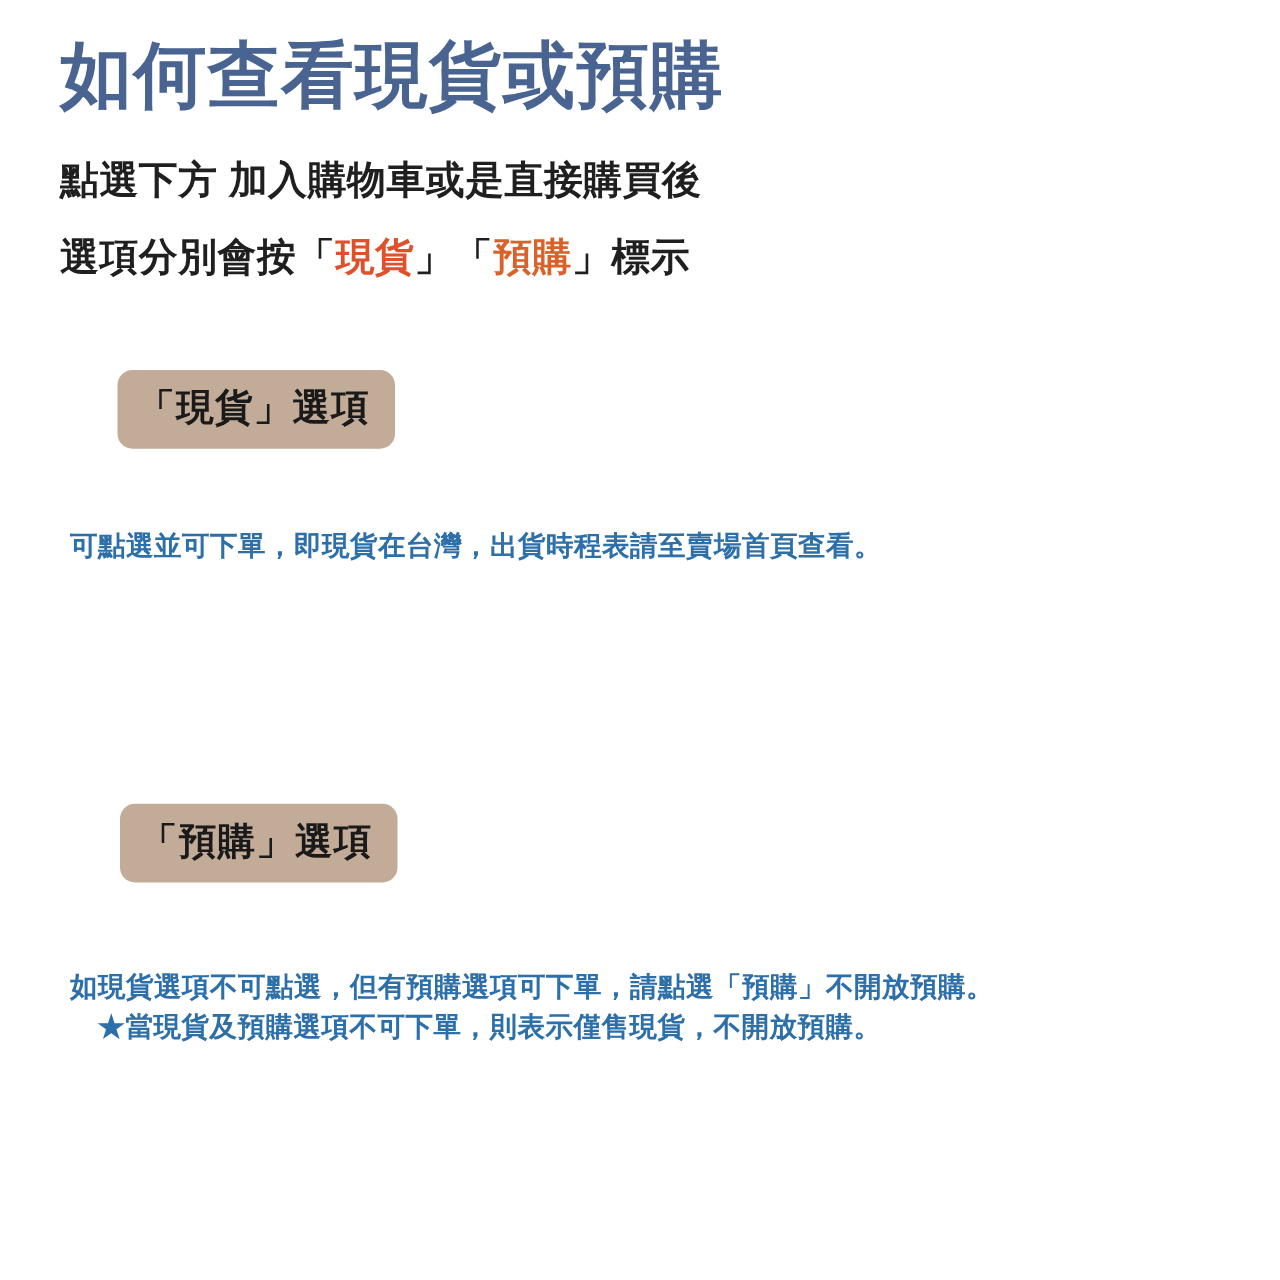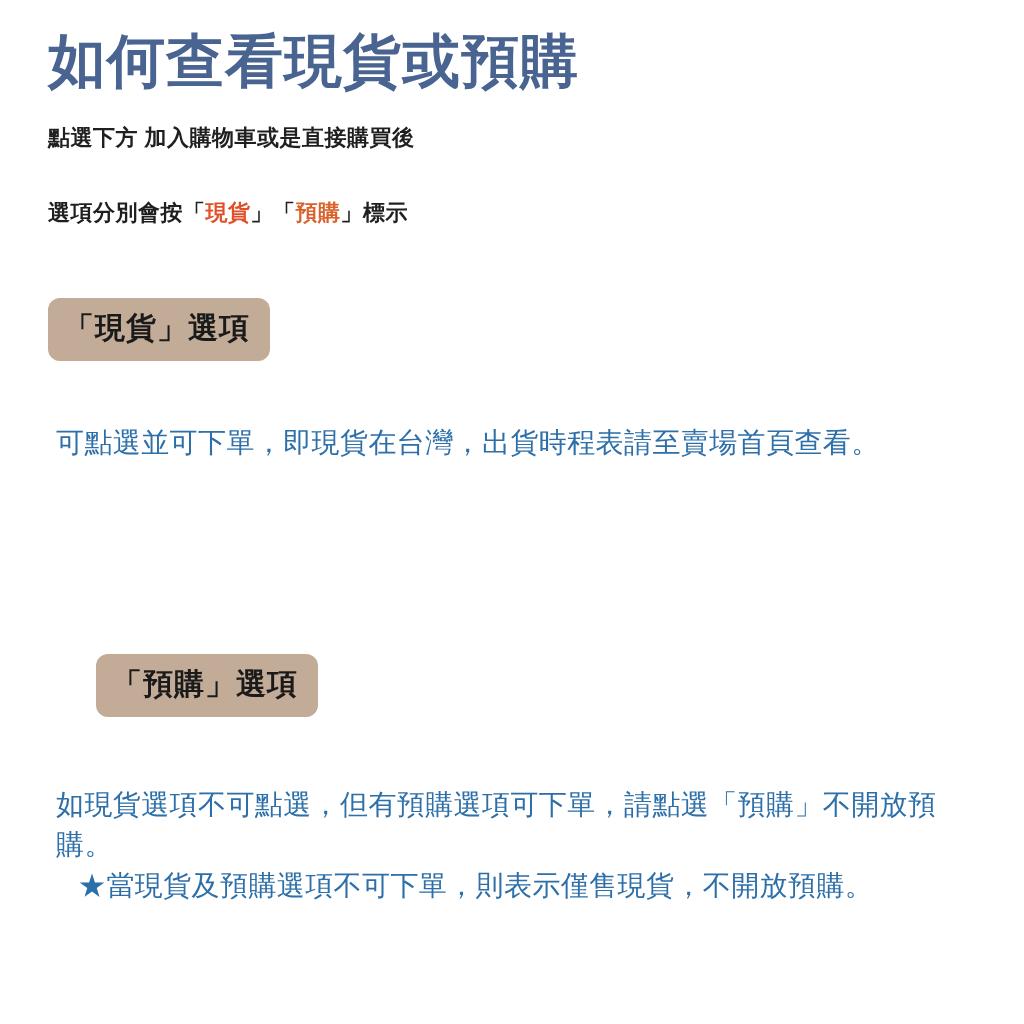--- a/index.html
+++ b/index.html
@@ -26,50 +26,50 @@
     font-size: 58px;
     font-weight: bold;
     color: #4a6491;
     letter-spacing: 1px;
     line-height: 1.22;
     margin: 0 0 22px 0;
     white-space: nowrap;
   }
 
   .intro {
-    font-size: 22px;
+    font-size: 31px;
     font-weight: bold;
     color: #1f1f1f;
     line-height: 1.35;
     margin: 0;
     letter-spacing: 0.5px;
   }
   .intro-line1 { margin-top: 26px; }
-  .intro-line2 { margin-top: 46px; }
+  .intro-line2 { margin-top: 20px; }
 
   .hl-stock { color: #e0502a; }
   .hl-preorder { color: #d9622b; }
 
   .badge {
     display: inline-block;
     background: #c2ab97;
     color: #1a1a1a;
     font-size: 30px;
     font-weight: bold;
     border-radius: 12px;
     padding: 10px 20px 12px 16px;
     letter-spacing: 1px;
   }
-  .badge-stock-wrap { margin-top: 70px; }
+  .badge-stock-wrap { margin-top: 70px; margin-left: 46px; }
   .badge-pre-wrap { margin-top: 190px; padding-left: 48px; }
 
   .note {
     color: #2d6fa8;
-    font-size: 28px;
-    font-weight: normal;
+    font-size: 22px;
+    font-weight: bold;
     line-height: 1.45;
     letter-spacing: 0.4px;
     margin: 0;
   }
   .note-stock { margin-top: 62px; margin-left: 8px; }
   .note-pre-1 { margin-top: 68px; margin-left: 8px; }
   .note-pre-2 { margin-top: 34px; margin-left: 8px; }
   .note-star  { margin-left: 30px; }
 </style>
 </head>

